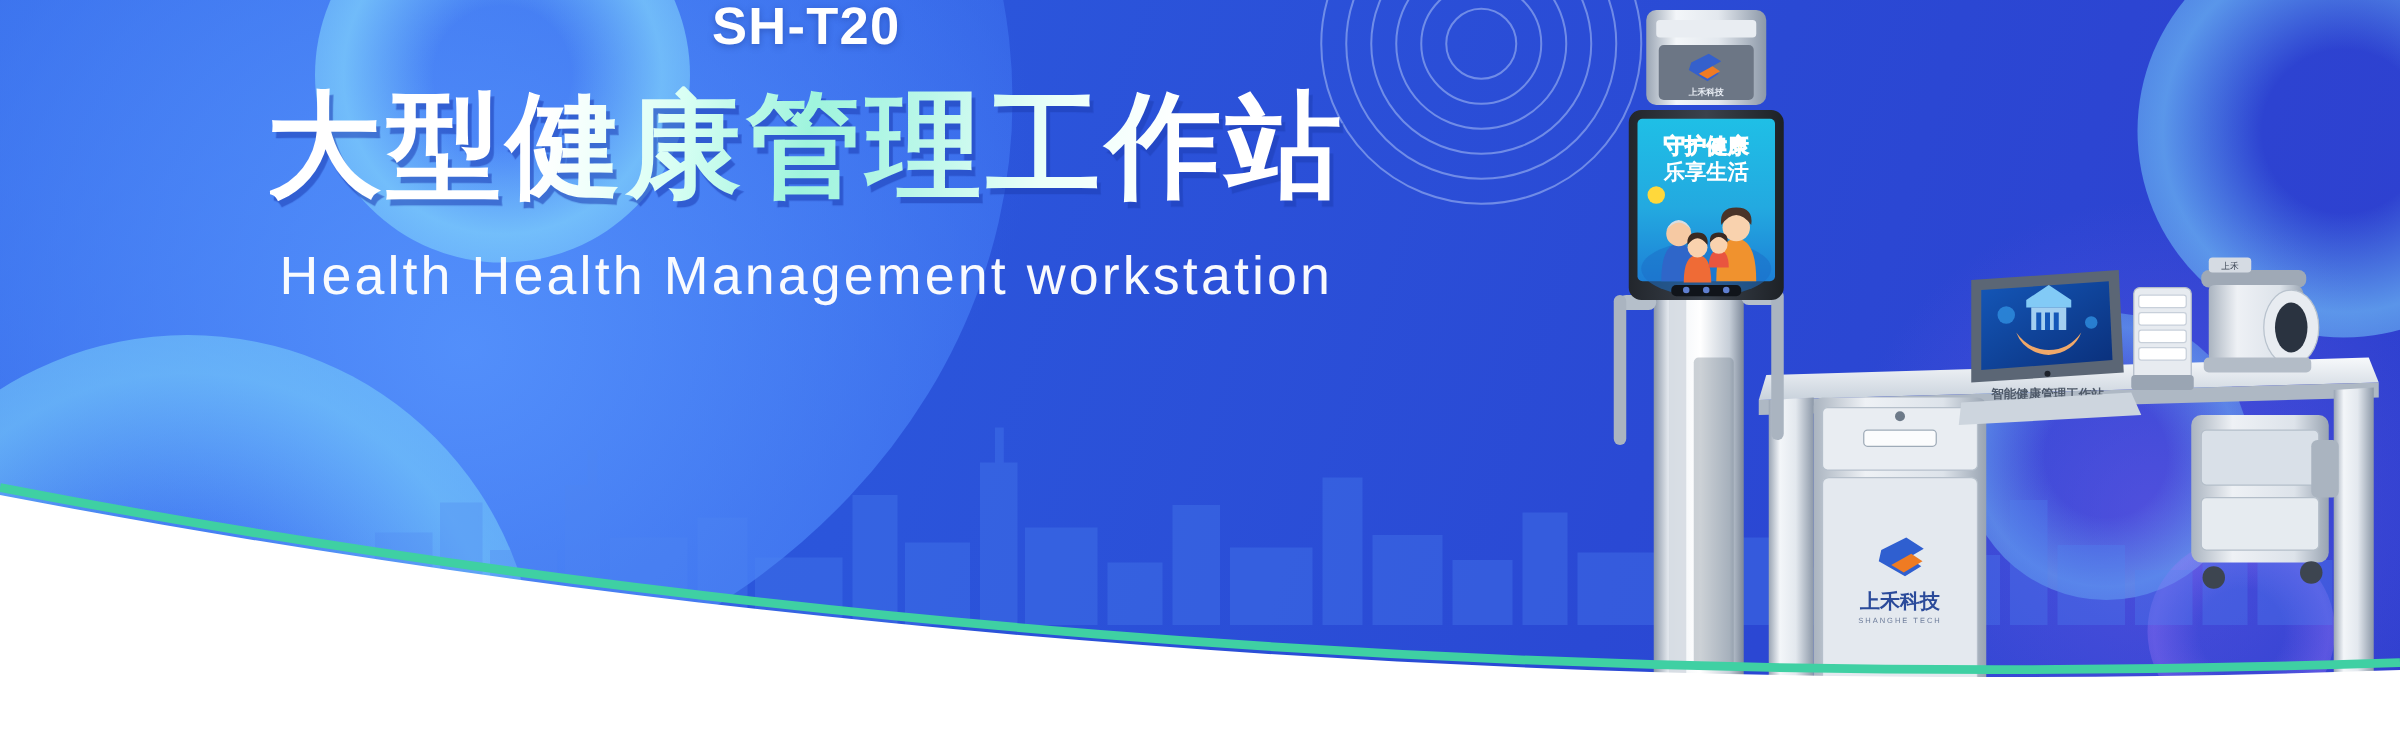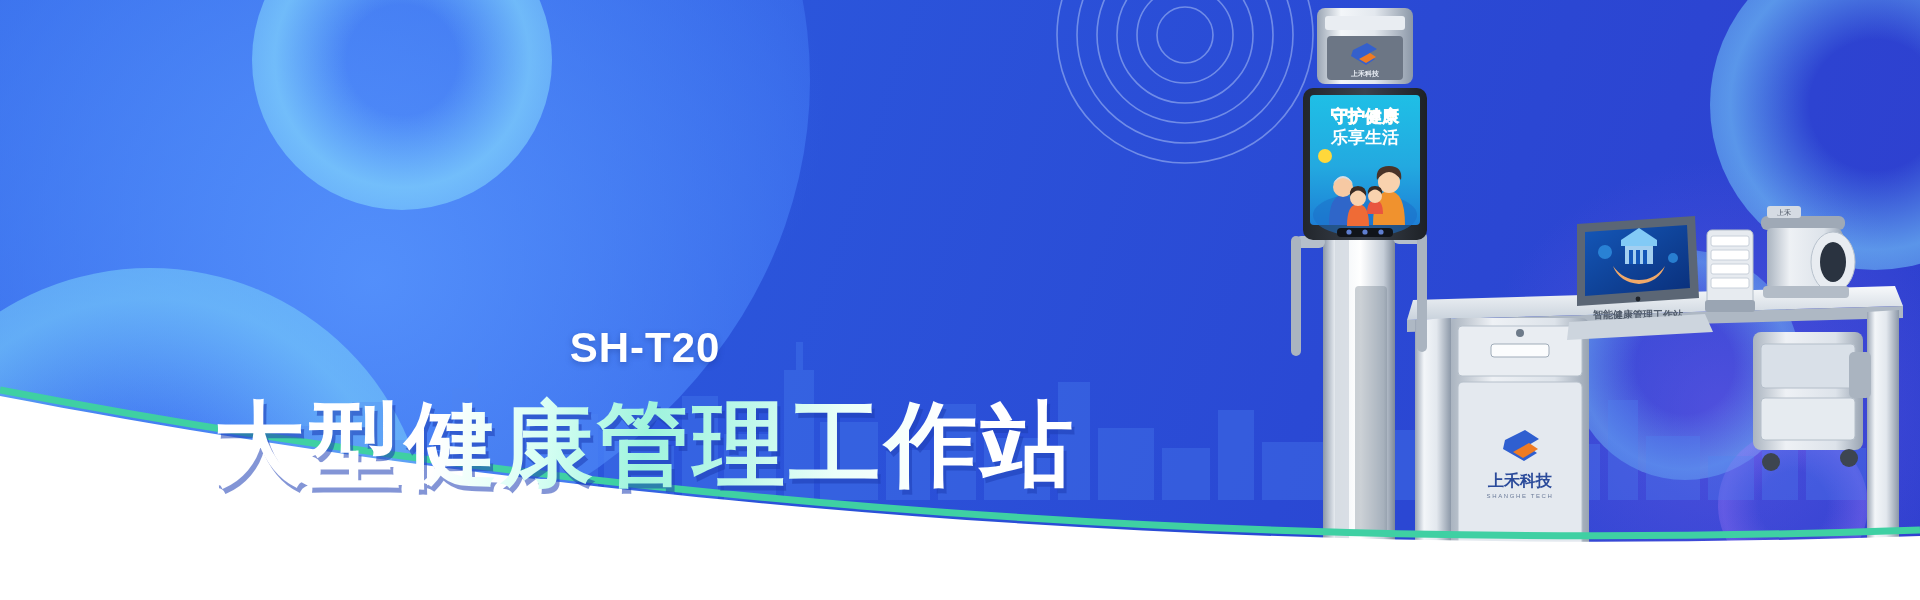--- a/index.html
+++ b/index.html
@@ -62,21 +62,21 @@
   .skyline{position:absolute;left:0;bottom:100px;width:1920px;height:170px;opacity:.30;}
   .skyline svg{width:100%;height:100%;display:block;}
 
   
   .swoosh{position:absolute;left:0;bottom:0;width:1920px;height:300px;}
   .swoosh svg{width:100%;height:100%;display:block;}
 
   
   .copy{
     position:absolute;left:0;top:0;width:1290px;height:600px;
-    display:flex;flex-direction:column;align-items:center;justify-content:flex-end;
+    display:flex;flex-direction:column;align-items:center;justify-content:flex-start;
     padding-bottom:30px;box-sizing:border-box;
   }
   .model{
     font-size:42px;font-weight:700;color:#ffffff;letter-spacing:1px;
     line-height:1;margin:0 0 16px 0;
     text-shadow:0 2px 6px rgba(18,40,120,.35);
   }
   .headline{
     font-size:92px;font-weight:700;line-height:1.06;letter-spacing:4px;
     margin:11px;white-space:nowrap;
@@ -342,21 +342,21 @@
   <div class="swoosh">
     <svg viewBox="0 0 1920 300" preserveAspectRatio="none" xmlns="http://www.w3.org/2000/svg">
       <path d="M0 96 C 520 196, 1180 262, 1920 236 L1920 300 L0 300 Z" fill="#ffffff"></path>
       <path d="M0 90 C 520 190, 1180 256, 1920 230" fill="none" stroke="#3fd0a3" stroke-width="7"></path>
     </svg>
   </div>
 
   <div class="copy">
     <div class="model">SH-T20</div>
     <h1 class="headline">大型健康管理工作站</h1>
-    <div class="sub">Large Large Management workstation</div>
+    <div class="sub">Health Health Management workstation</div>
   </div>
 
   <span class="hidden-label">上禾科技</span>
   <span class="hidden-label">SHANGHE</span>
   <span class="hidden-label">守护健康</span>
   <span class="hidden-label">乐享生活</span>
   <span class="hidden-label">智能健康管理工作站</span>
 
 </div>
 

